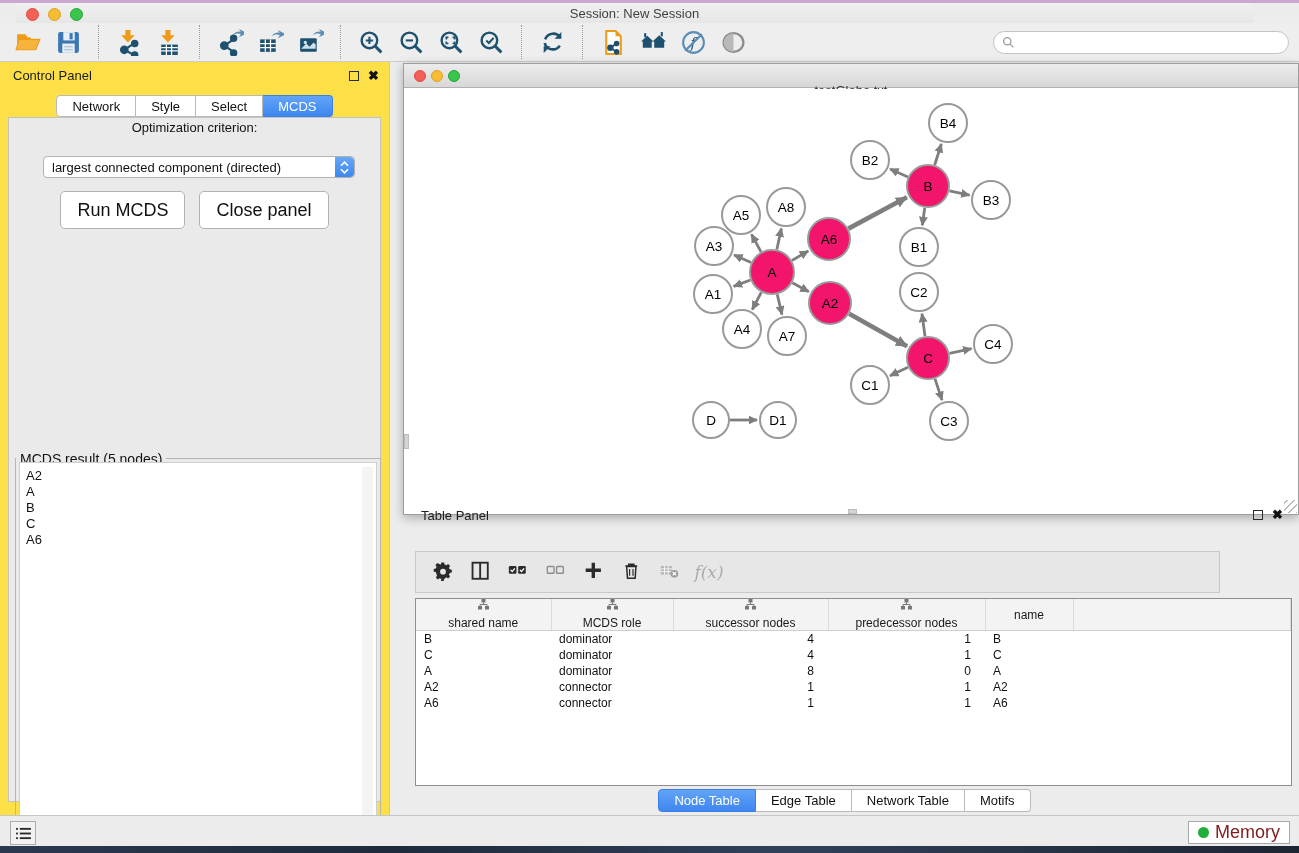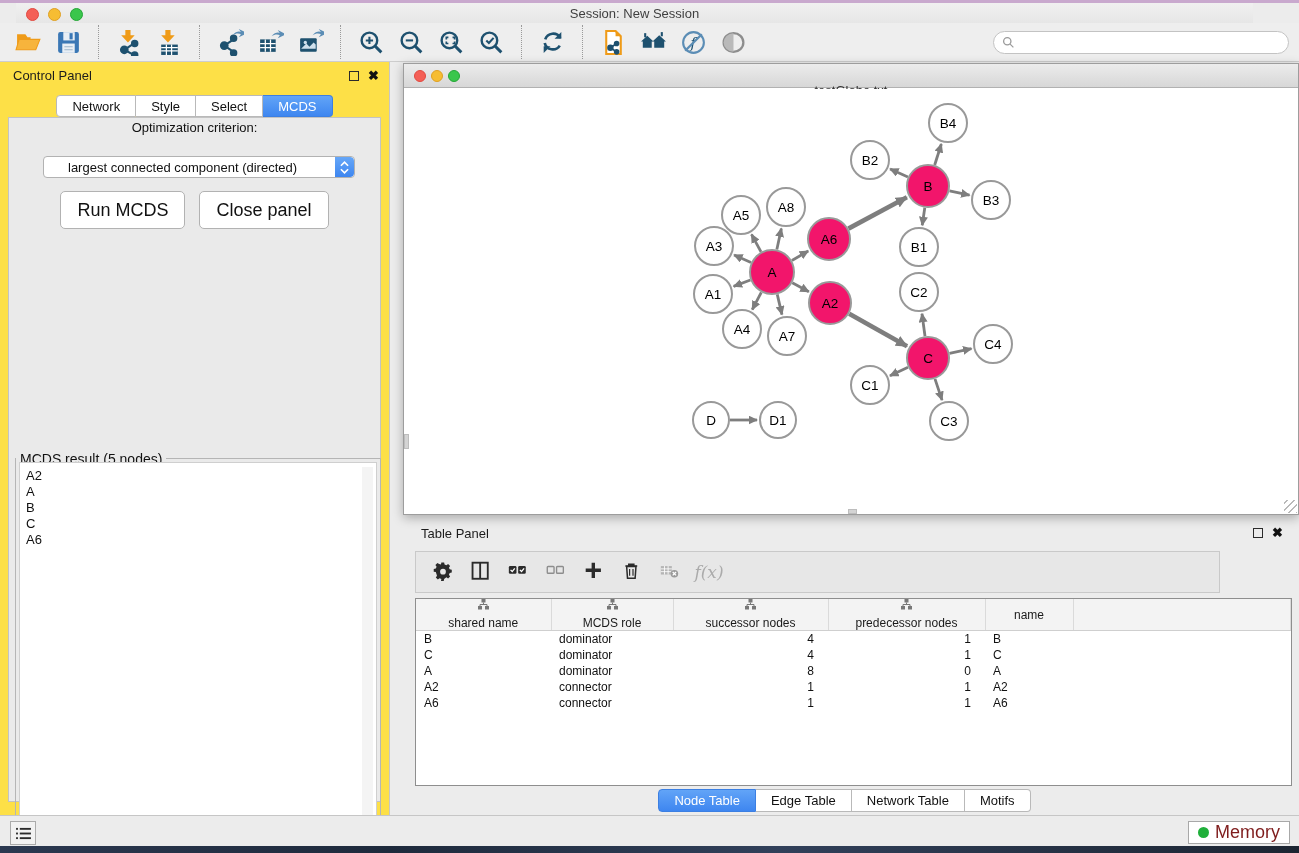--- a/index.html
+++ b/index.html
@@ -49,21 +49,21 @@
   .seg { height:22px; padding:0 15px; font-size:13px; display:flex; align-items:center; background:#fff;
      border:1px solid #b9b9b9; border-left:none; color:#111; }
   .seg:first-child { border-left:1px solid #b9b9b9; border-radius:4px 0 0 4px; }
   .seg:last-child { border-radius:0 4px 4px 0; }
   .seg.active { background:linear-gradient(#62a4f7,#3e86f0); border-color:#3c7fe2; color:#fff; }
 
   .cp-box { position:absolute; left:8px; right:8px; top:55px; bottom:13px; border:1px solid #c3c3c3; background:#eaeaea; }
   .opt-label { position:absolute; top:58px; left:0; width:100%; text-align:center; font-size:13px; color:#111; }
   .cp-select { position:absolute; left:43px; top:94px; width:312px; height:22px; background:#fff;
      border:1px solid #b2b2b2; border-radius:4px; display:flex; align-items:center; overflow:hidden; }
-  .cp-select .sel-text { flex:1; font-size:13px; color:#111; padding-left:24px; white-space:nowrap; }
+  .cp-select .sel-text { flex:1; font-size:13px; color:#111; padding-left:8px; white-space:nowrap; }
   .sel-stepper { width:19px; height:100%; background:linear-gradient(#66a7f8,#3e86f0); border-radius:0 4px 4px 0;
      display:flex; flex-direction:column; align-items:center; justify-content:center; gap:1px; flex:none; }
   .sel-stepper svg { width:9px; height:6px; }
   .cp-buttons { position:absolute; top:129px; left:0; width:100%; display:flex; justify-content:center; gap:14px; }
   .mac-btn { height:38px; background:#fff; border:1px solid #b2b2b2; border-radius:5px; font-size:18px;
      color:#111; padding:0 16px; display:flex; align-items:center; }
 
   .result-group { position:absolute; left:15px; top:396px; width:366px; height:404px; border:1px solid #b5b5b5; }
   .result-legend { position:absolute; top:-8px; left:0; background:#eaeaea; padding:0 4px; font-size:14px; color:#111; }
   .result-list { position:absolute; inset:3px; background:#fff; border:1px solid #cfcfcf; padding:5px 0 0 6px; }
@@ -83,21 +83,21 @@
   .net-lights { position:absolute; left:10px; top:6px; display:flex; gap:5px; }
   .net-lights .light { width:12px; height:12px; }
   .net-client { position:absolute; left:0; top:25px; width:894px; height:425px; background:#fff; overflow:hidden; }
   .net-client svg.graph { position:absolute; left:0; top:0; }
   .v-thumb { position:absolute; left:0; top:345px; width:5px; height:15px; background:#d4d4d4; border:1px solid #bdbdbd; }
   .h-thumb { position:absolute; left:444px; bottom:0; width:9px; height:5px; background:#d4d4d4; border:1px solid #bdbdbd; }
   .resize-grip { position:absolute; right:1px; bottom:1px; width:13px; height:13px;
      background:repeating-linear-gradient(135deg, transparent 0 2px, #b9b9b9 2px 3px, transparent 3px 5px); }
 
   
-  .tp-header { position:absolute; left:0; top:460px; width:100%; height:24px; }
+  .tp-header { position:absolute; left:0; top:442px; width:100%; height:24px; }
   .tp-header .tp-title { position:absolute; left:31px; top:4px; font-size:13px; color:#1c1c1c; }
   .tp-header .panel-ctl { right:16px; top:6px; }
   .tp-toolbar { position:absolute; left:25px; top:489px; width:805px; height:42px; background:#e7e7e7;
      border:1px solid #c9c9c9; display:flex; align-items:center; padding-left:10px; gap:4px; }
   .tp-btn { width:34px; height:32px; display:flex; align-items:center; justify-content:center; background:none; border:none; }
   .tp-btn svg { width:22px; height:22px; }
   .tp-btn .fx-text { font-family:"DejaVu Serif", serif; font-style:italic; font-size:17px; color:#ababab; }
 
   .tp-table { position:absolute; left:25px; top:536px; width:877px; height:188px; background:#fff;
      border:1px solid #8e8e8e; overflow:hidden; }

